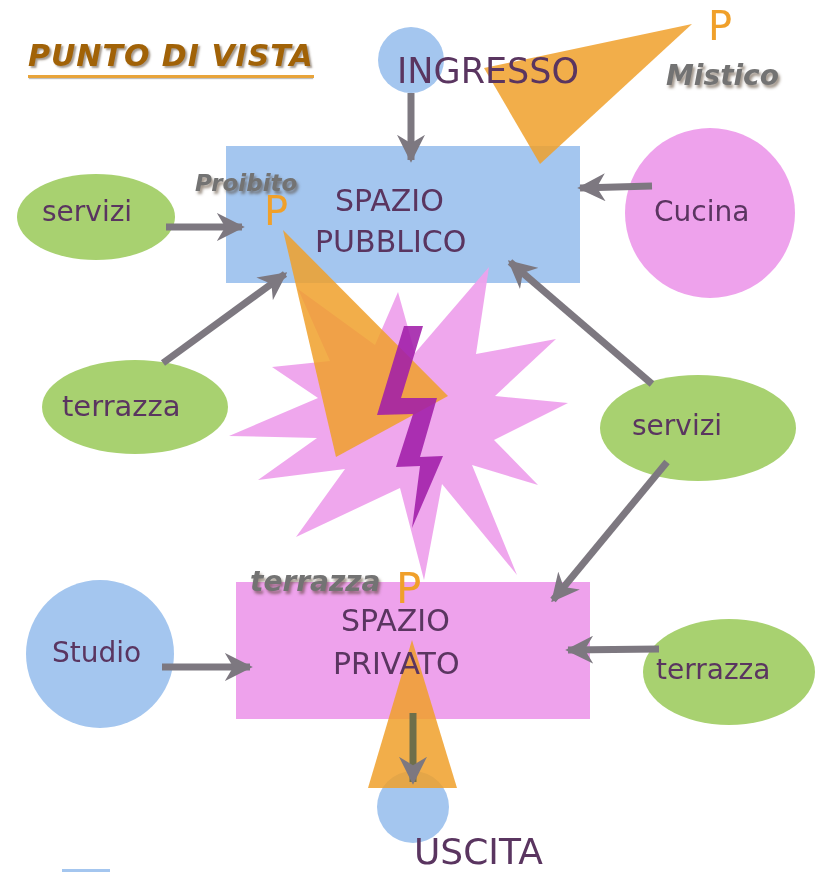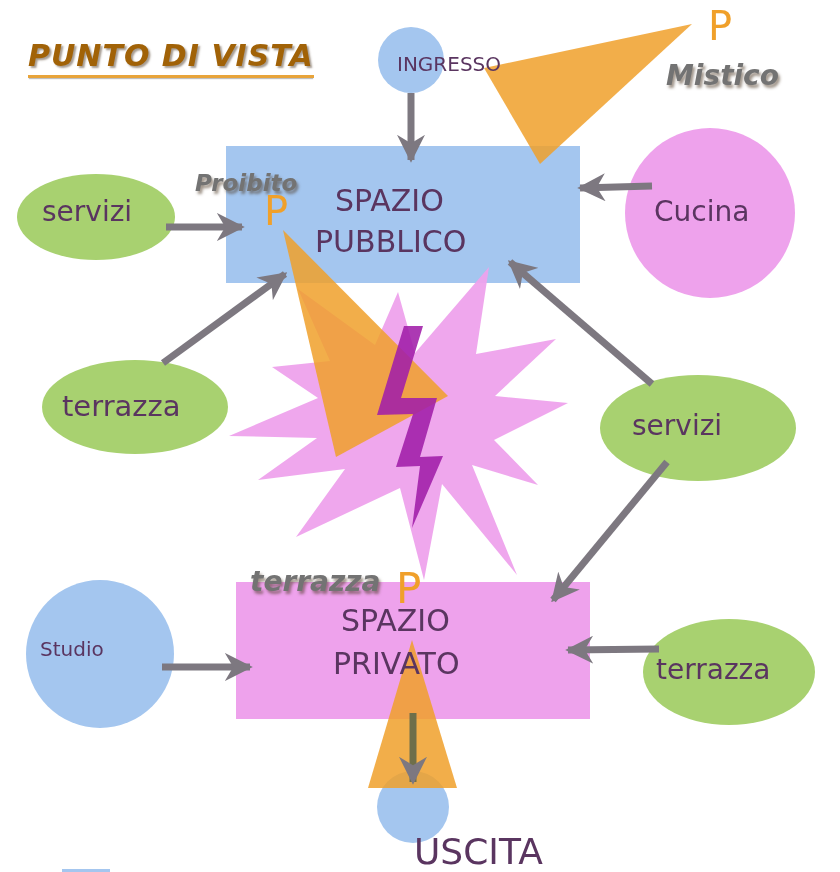--- a/index.html
+++ b/index.html
@@ -63,30 +63,30 @@
 
   <polygon fill="#a01ea8" fill-opacity="0.88" points="404,326 423,326 401,398 437,398 420,457 443,456 412,528 420,466 396,467 413,414 377,415"></polygon>
 
   <line x1="413" y1="713" x2="413" y2="782" stroke="#6f6f4a" stroke-width="7" marker-end="url(#ah)"></line>
 
   <rect x="62" y="869" width="48" height="3" fill="#a4c6ef"></rect>
 </svg>
 
 <div class="title">PUNTO DI VISTA</div>
 
-<div class="lbl" style="left:397px; top:54px; font-size:20px;">INGRESSO</div>
+<div class="lbl" style="left:397px; top:54px; font-size:35px;">INGRESSO</div>
 <div class="lbl" style="left:335px; top:186px; font-size:30px;">SPAZIO</div>
 <div class="lbl" style="left:315px; top:227px; font-size:30px;">PUBBLICO</div>
 <div class="lbl" style="left:654px; top:198px; font-size:28px;">Cucina</div>
 <div class="lbl" style="left:42px; top:198px; font-size:28px;">servizi</div>
 <div class="lbl" style="left:62px; top:392px; font-size:29px;">terrazza</div>
 <div class="lbl" style="left:632px; top:412px; font-size:28px;">servizi</div>
 <div class="lbl" style="left:341px; top:606px; font-size:30px;">SPAZIO</div>
 <div class="lbl" style="left:333px; top:649px; font-size:30px;">PRIVATO</div>
-<div class="lbl" style="left:40px; top:639px; font-size:20px;">Studio</div>
+<div class="lbl" style="left:52px; top:639px; font-size:28px;">Studio</div>
 <div class="lbl" style="left:656px; top:656px; font-size:28px;">terrazza</div>
 <div class="lbl" style="left:414px; top:802px; font-size:36px;margin-top:32px;">USCITA</div>
 
 <div class="pglyph" style="left:708px; top:6px; font-size:40px;">P</div>
 <div class="lbl orange" style="left:666px; top:62px; font-size:28px;">Mistico</div>
 
 <div class="lbl orange" style="left:195px; top:172px; font-size:23px;">Proibito</div>
 <div class="pglyph" style="left:264px; top:191px; font-size:40px;">P</div>
 
 <div class="lbl orange" style="left:250px; top:568px; font-size:28px;">terrazza</div>

